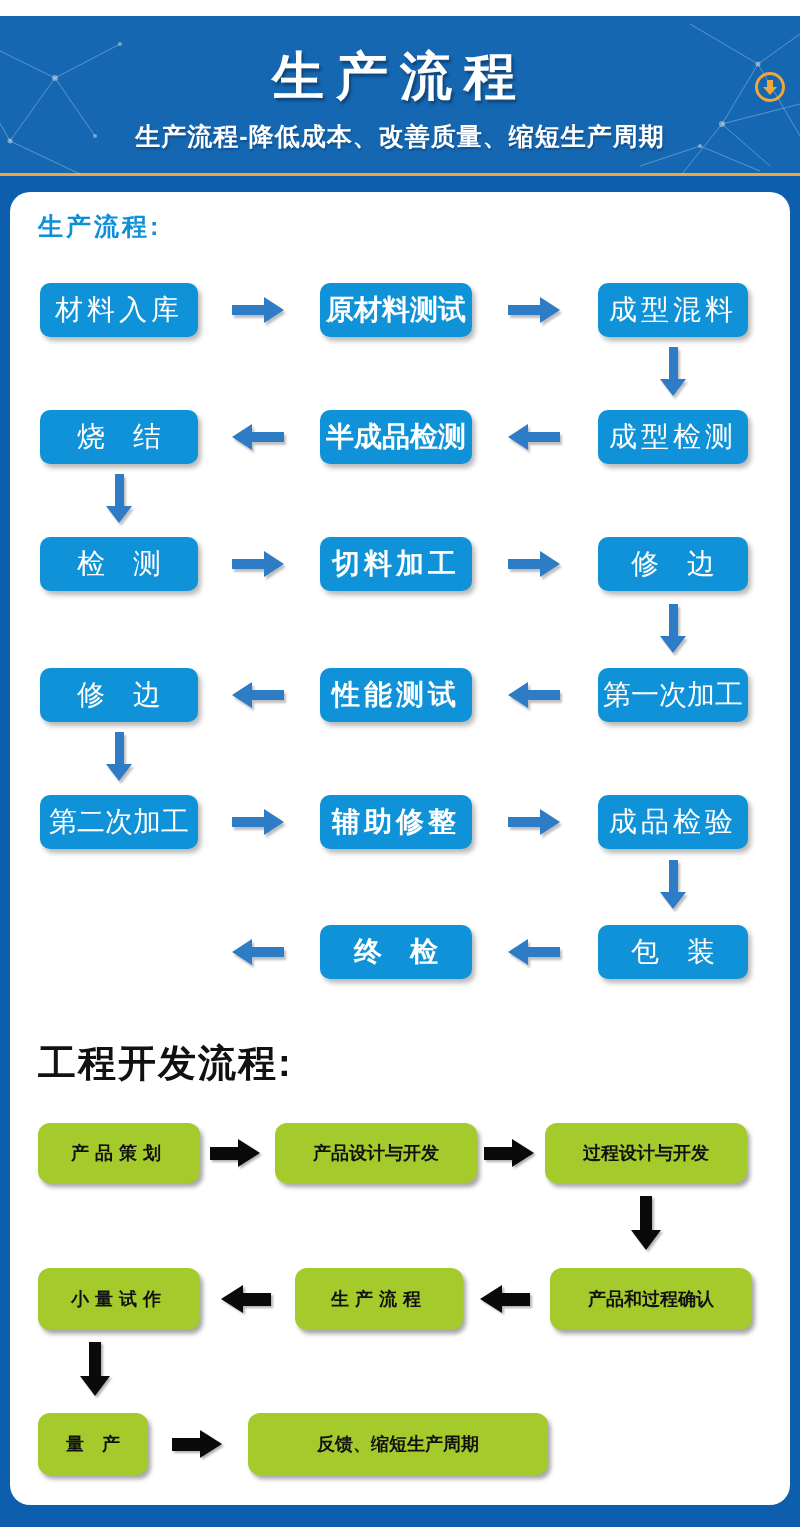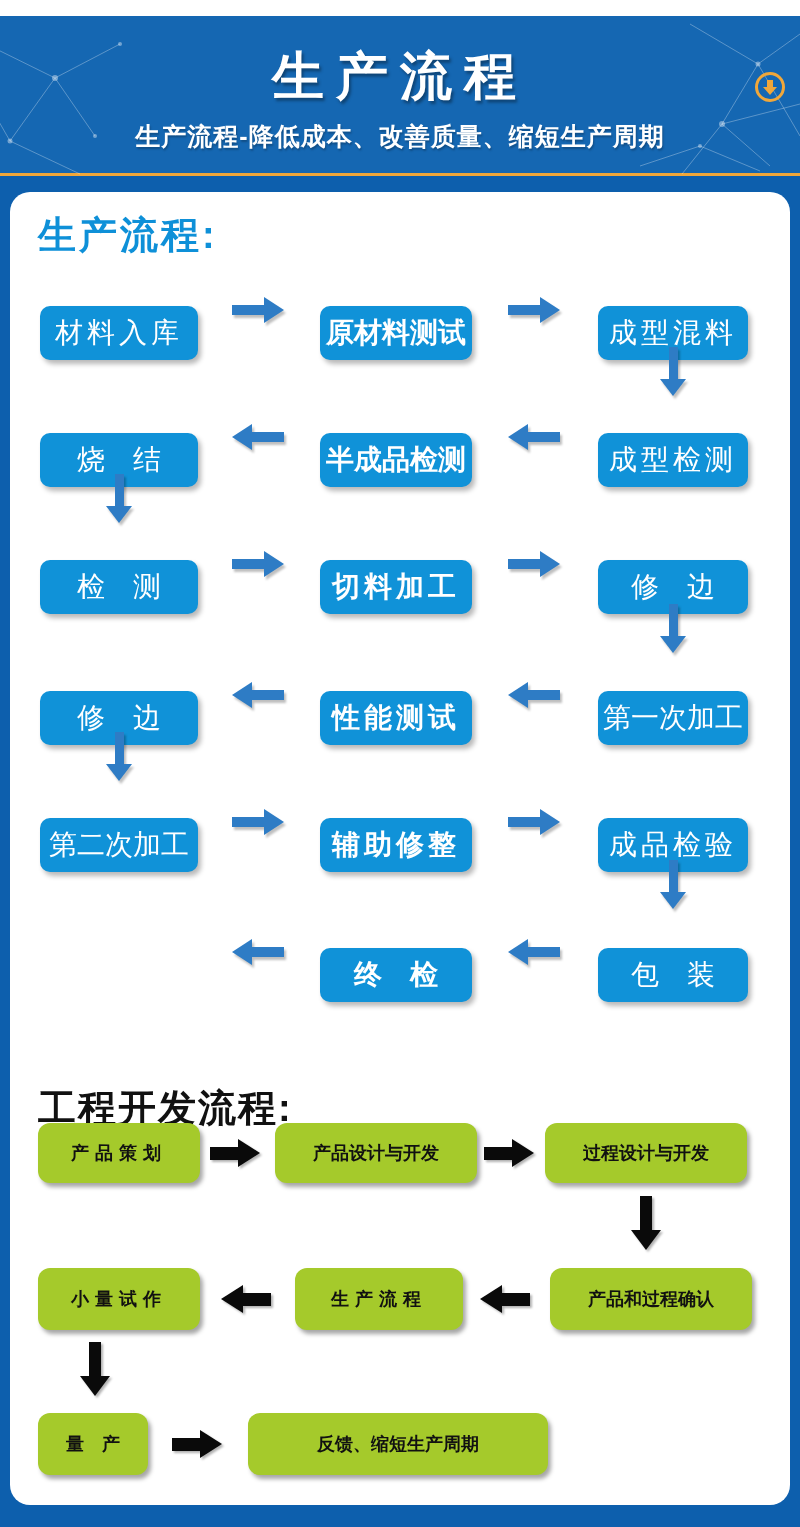--- a/index.html
+++ b/index.html
@@ -15,25 +15,25 @@
   .mesh{position:absolute;left:0;top:0;width:800px;height:160px;}
   .hero h1{position:absolute;left:0;top:26px;width:100%;text-align:center;color:var(--text_white);
     font-size:52px;font-weight:bold;letter-spacing:12px;text-shadow:2px 3px 3px rgba(0,0,0,.35);}
   .hero .sub{position:absolute;left:0;top:104px;width:100%;text-align:center;color:var(--text_white);
     font-size:25px;font-weight:bold;letter-spacing:1px;text-shadow:1px 2px 2px rgba(0,0,0,.25);}
   .dl{position:absolute;left:755px;top:56px;width:30px;height:30px;border:3px solid var(--gold);
     border-radius:50%;display:flex;flex-direction:column;align-items:center;justify-content:center;cursor:pointer;}
   .dl .dl-tail{width:6px;height:7px;background:var(--gold);}
   .dl .dl-head{width:0;height:0;border-top:8px solid var(--gold);border-left:7px solid transparent;border-right:7px solid transparent;}
   .panel{position:absolute;left:10px;top:192px;width:780px;height:1313px;background:#ffffff;border-radius:20px;}
-  .h-blue{position:absolute;left:28px;top:18px;font-size:38px;font-weight:bold;color:var(--heading_blue);letter-spacing:3px;}
-  .h-black{position:absolute;left:28px;top:891px;font-size:38px;font-weight:bold;color:var(--text_black);letter-spacing:2px;}
+  .h-blue{position:absolute;left:28px;top:18px;font-size:25px;font-weight:bold;color:var(--heading_blue);letter-spacing:3px;}
+  .h-black{position:absolute;left:28px;top:846px;font-size:38px;font-weight:bold;color:var(--text_black);letter-spacing:2px;}
   .bx{position:absolute;height:54px;background:var(--flow_blue);border-radius:10px;color:var(--text_white);
     font-size:28px;display:flex;align-items:center;justify-content:center;white-space:pre;
-    box-shadow:3px 4px 5px rgba(0,0,0,.28);margin-top:23px;}
+    box-shadow:3px 4px 5px rgba(0,0,0,.28);}
   .sp2{letter-spacing:4px;}
   .c1{left:30px;width:158px;} .c2{left:310px;width:152px;font-weight:bold;} .c3{left:588px;width:150px;}
   .r1{top:91px;} .r2{top:218px;} .r3{top:345px;} .r4{top:476px;} .r5{top:603px;} .r6{top:733px;}
   .gb{position:absolute;background:var(--flow_green);border-radius:12px;color:var(--text_black);
     font-size:18px;font-weight:bold;display:flex;align-items:center;justify-content:center;white-space:pre;
     box-shadow:3px 4px 4px rgba(0,0,0,.35);}
   .sp{letter-spacing:6px;}
   .arr{position:absolute;display:flex;align-items:center;--c:var(--arrow_blue);
     filter:drop-shadow(2px 3px 1px rgba(0,0,0,.25));}
   .arr i{display:block;}

